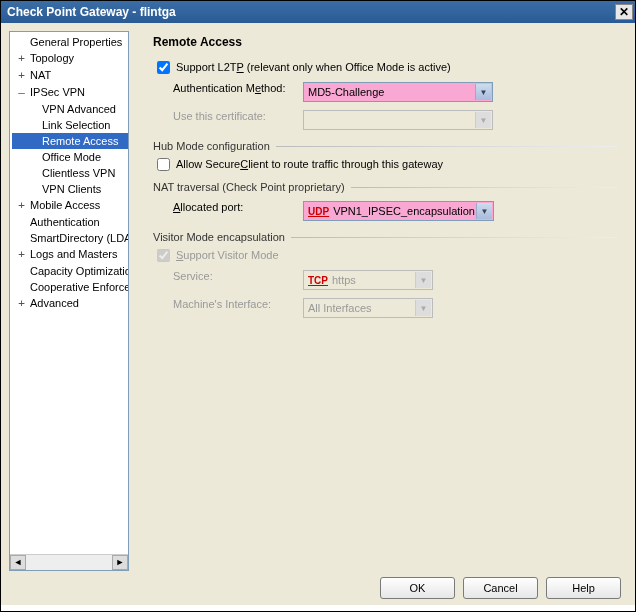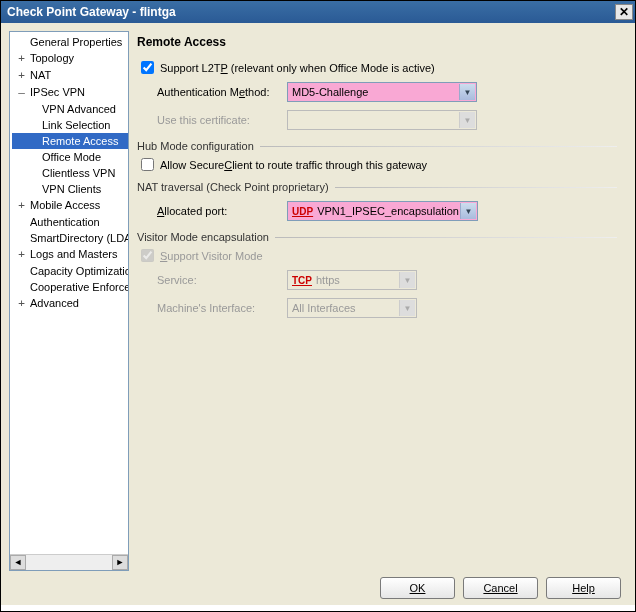--- a/index.html
+++ b/index.html
@@ -33,21 +33,21 @@
     font-size: 12px;
     font-weight: bold;
     color: #000;
     cursor: pointer;
   }
   .body-area {
     display: flex;
     background: #ece9d8;
     height: 548px;
     padding: 8px 8px 0 8px;
-    gap: 4px;
+    gap: 20px;
   }
   .tree-panel {
     width: 120px;
     background: #fff;
     border: 1px solid #7f9db9;
     overflow: hidden;
     position: relative;
     font-size: 11px;
     white-space: nowrap;
   }
@@ -90,21 +90,21 @@
   }
   .section-title {
     color: #333;
     white-space: nowrap;
     padding-right: 6px;
   }
   .section-line {
     flex:1; height:1px; background: linear-gradient(to right, #bbb, #eee);
   }
   .row {
-    display:flex; align-items:center;
+    display:flex; align-items:flex-start;
     margin-bottom: 6px;
   }
   .indent { padding-left: 4px; }
   .indent2 { padding-left: 20px; margin-top: 8px; }
   .lbl { width: 130px; color:#000; }
   .lbl.disabled, .disabled { color:#999; }
   input[type=checkbox] { margin: 0 6px 0 0; }
   .combo {
     flex: 0 0 190px;
     height: 20px;
@@ -133,21 +133,20 @@
   }
   .underline-char { text-decoration: underline; }
   .button-bar {
     background:#ece9d8;
     height: 34px;
     display:flex;
     justify-content:flex-end;
     align-items:center;
     gap:8px;
     padding: 0 14px;
-    text-decoration: underline;
   }
   .btn {
     min-width: 75px;
     height: 22px;
     background: linear-gradient(to bottom,#fff,#e6e6e6);
     border:1px solid #7a7a7a;
     border-radius:3px;
     font-size:11px;
     cursor:pointer;
     padding: 0 10px;

